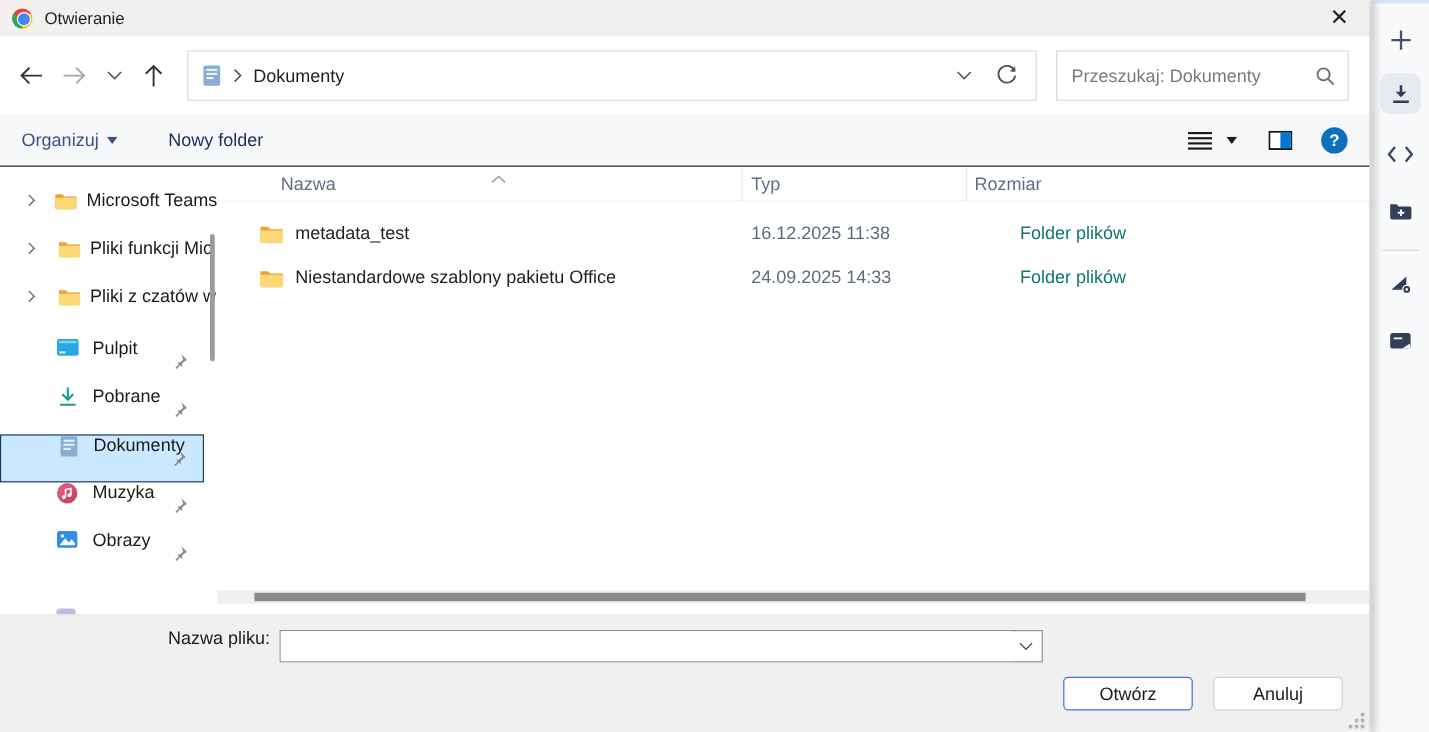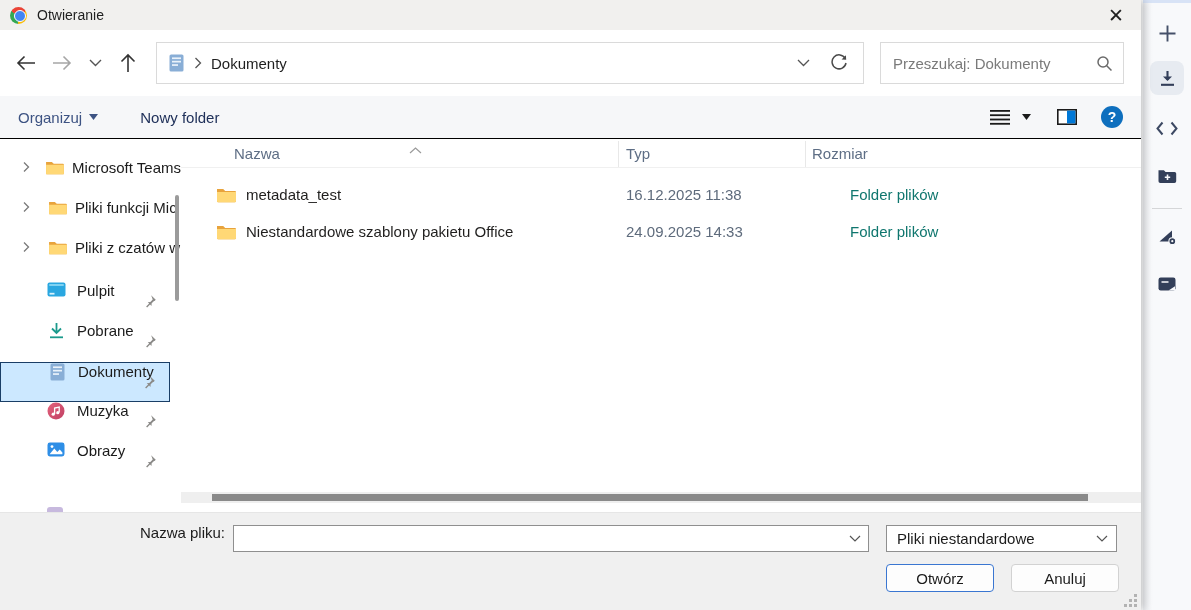--- a/index.html
+++ b/index.html
@@ -400,28 +400,20 @@
     <div class="footer">
       <div class="fname-label">Nazwa pliku:</div>
       <div class="fname-wrap">
         <input type="text" value="" style="">
         <span class="dd">
           <svg width="12" height="7" viewBox="0 0 12 7">
               <path d="M1 1l5 5 5-5" fill="none" stroke="#555" stroke-width="1.2"></path>
             </svg>
         </span>
       </div>
-      <div class="ftype">
-        <span>Pliki niestandardowe</span>
-        <span class="dd">
-          <svg width="12" height="7" viewBox="0 0 12 7">
-              <path d="M1 1l5 5 5-5" fill="none" stroke="#555" stroke-width="1.2"></path>
-            </svg>
-        </span>
-      </div>
       <div class="btn btn-open">Otwórz</div>
       <div class="btn btn-cancel">Anuluj</div>
       <div class="grip">
         <i style="right:0;bottom:0"></i>
           <i style="right:5px;bottom:0"></i>
           <i style="right:10px;bottom:0"></i>
         <i style="right:0;bottom:5px"></i>
           <i style="right:5px;bottom:5px"></i>
         <i style="right:0;bottom:10px"></i>
       </div>

